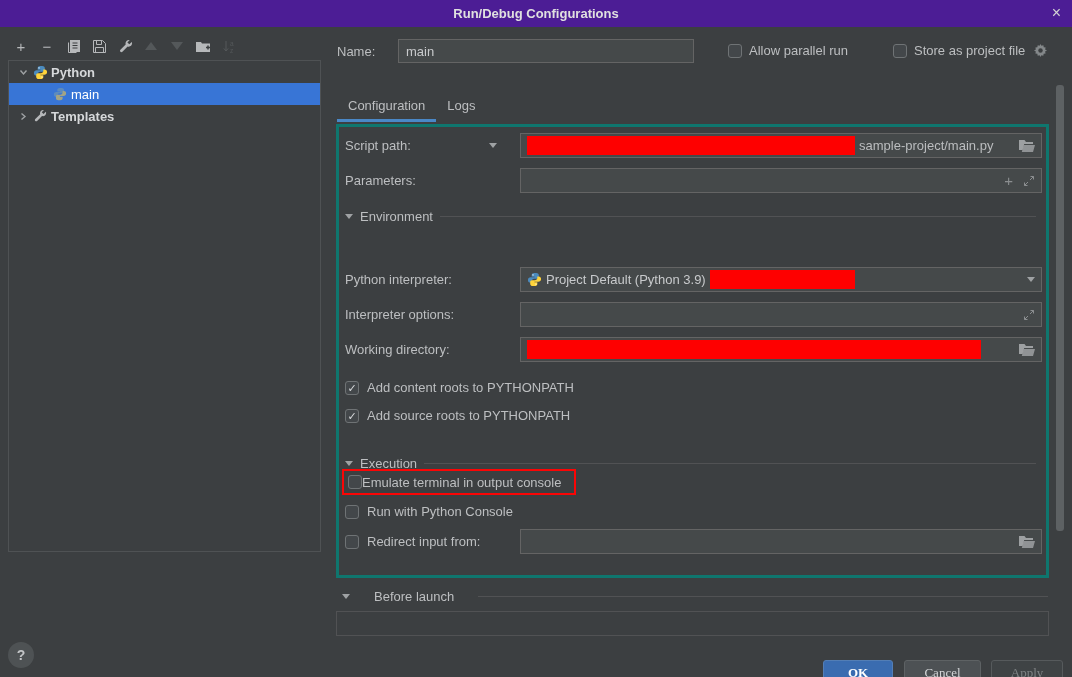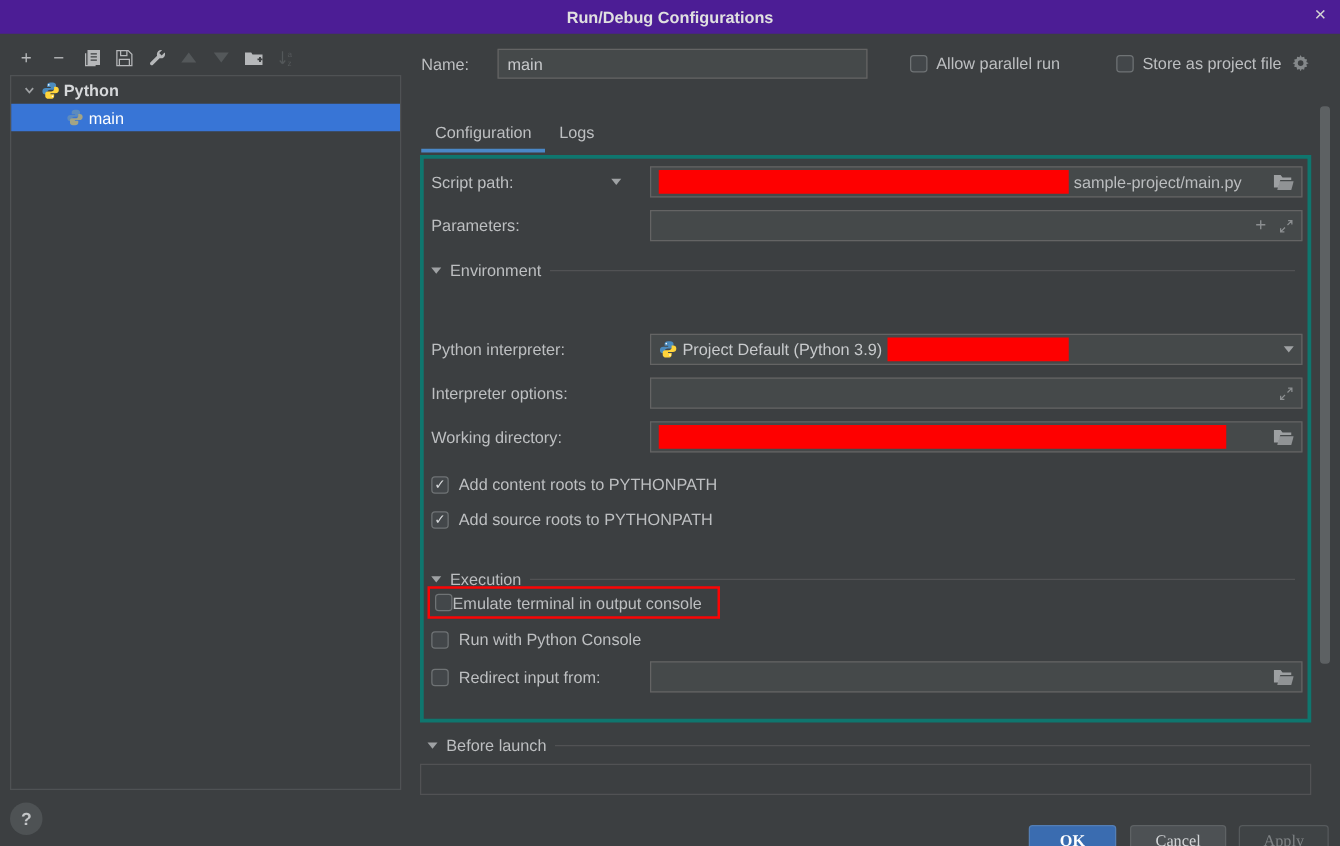--- a/index.html
+++ b/index.html
@@ -12,21 +12,21 @@
   
   .titlebar { position:absolute; left:0; top:0; width:1072px; height:27px; background:#4c1d95; }
   .titlebar .title { line-height:27px; text-align:center; font-weight:bold; color:#e0e0e0; font-size:13px; }
   .close-btn { position:absolute; right:11px; top:0; line-height:26px; color:#d4d4d4; font-size:16px; cursor:pointer; }
   
   .toolbar { position:absolute; left:8px; top:36px; display:flex; align-items:center; height:20px; }
   .tb-icon { width:26px; height:18px; display:flex; align-items:center; justify-content:center; color:#b6b8ba; font-size:15px; }
   .tb-icon.disabled { color:#54585a; }
   .tri-up { width:0;height:0;border-left:6px solid transparent;border-right:6px solid transparent;border-bottom:8px solid #54585a; }
   .tri-down { width:0;height:0;border-left:6px solid transparent;border-right:6px solid transparent;border-top:8px solid #54585a; }
-  .tree-panel { position:absolute; left:8px; top:60px; width:313px; height:572px; border:1px solid #4f5254; background:#3c3f41; }
+  .tree-panel { position:absolute; left:8px; top:60px; width:313px; height:492px; border:1px solid #4f5254; background:#3c3f41; }
   .tree-row { height:22px; display:flex; align-items:center; padding-left:6px; }
   .tree-row.selected { background:#3875d6; color:#fff; }
   .tree-row .twig { width:16px; display:flex; justify-content:center; }
   .tree-row .ticon { width:18px; display:flex; justify-content:center; margin-right:2px; }
   .tree-row .tlabel { color:#d6d8da; }
   .tree-row.bold .tlabel { font-weight:bold; }
   .tree-row.selected .tlabel { color:#ffffff; font-weight:normal; }
   .indent { width:36px; }
   
   .name-row { position:absolute; left:337px; top:39px; height:24px; display:flex; align-items:center; }
@@ -54,21 +54,21 @@
   .redact { background:#fe0000; height:19px; flex:none; }
   .combo-caret { width:0;height:0;border-left:4px solid transparent;border-right:4px solid transparent;border-top:5px solid #9fa2a4; }
   .drop-caret { position:absolute; left:150px; width:0; height:0;
     border-left:4px solid transparent; border-right:4px solid transparent; border-top:5px solid #9fa2a4; cursor:pointer; }
   .section-hdr { position:absolute; left:6px; right:10px; height:16px; display:flex; align-items:center; gap:7px; color:#bdbfc1; }
   .section-hdr .line { flex:1; height:1px; background:#515254; }
   .sec-caret { width:0;height:0;border-left:4px solid transparent;border-right:4px solid transparent;border-top:5px solid #9fa2a4; cursor:pointer; }
   .annotation { position:absolute; left:3px; top:342px; border:2px solid #fb0505; height:26px;
     display:inline-flex; align-items:center; gap:0; padding:0 13px 0 4px; }
   
-  .before-hdr { position:absolute; left:342px; top:589px; width:706px; display:flex; align-items:center; gap:7px; }
+  .before-hdr { position:absolute; left:342px; top:589px; width:706px; display:flex; align-items:center; gap:24px; }
   .before-hdr .line { flex:1; height:1px; background:#515254; }
   .before-box { position:absolute; left:336px; top:611px; width:713px; height:25px; border:1px solid #515254; }
   .scrollbar { position:absolute; left:1056px; top:85px; width:8px; height:446px; background:#5d6163; border-radius:3px; }
   
   .btn { position:absolute; top:660px; height:25px; border-radius:3px; font-size:13px;
     font-family:Liberation Serif, serif; display:flex; align-items:center; justify-content:center; cursor:pointer;text-align:right; }
   .btn-ok { left:823px; width:70px; background:#3a6cb0; border:1px solid #537eb5; color:#fff; font-weight:bold; }
   .btn-cancel { left:904px; width:77px; background:#4d5154; border:1px solid #5e6264; color:#d3d5d7; }
   .btn-apply { left:991px; width:72px; background:#3f4345; border:1px solid #565a5c; color:#7e8284; }
   .help-btn { position:absolute; left:8px; top:642px; width:26px; height:26px; border-radius:50%;
@@ -147,20 +147,33 @@
   <div class="tree-row selected">
     <span class="indent"></span>
     <span class="ticon" style="opacity:.75">
       <svg width="14" height="14" viewBox="0 0 16 16">
           <path fill="#6a93b5" d="M7.9 1C6.1 1 5 1.8 5 3.2V5h3.1v.7H3.9C2.3 5.7 1 6.6 1 8.5s1 2.8 2.6 2.8H5V9.6C5 8.2 6.2 7.2 7.6 7.2h3.1c1 0 1.9-.8 1.9-1.9V3.2C12.6 1.9 11.3 1 9.9 1H7.9z"></path>
           <path fill="#c7b46a" d="M8.1 15c1.8 0 2.9-.8 2.9-2.2V11H7.9v-.7h4.2c1.6 0 2.9-.9 2.9-2.8s-1-2.8-2.6-2.8H11v1.7c0 1.4-1.2 2.4-2.6 2.4H5.3c-1 0-1.9.8-1.9 1.9v2.1C3.4 14.1 4.7 15 6.1 15h2z"></path>
         </svg>
     </span>
     <span class="tlabel">main</span>
   </div>
+  <div class="tree-row bold">
+    <span class="twig">
+      <svg width="11" height="11" viewBox="0 0 11 11" fill="none" stroke="#9fa2a4" stroke-width="1.4">
+          <path d="M3.5 2.5 7 5.5 3.5 8.5"></path>
+        </svg>
+    </span>
+    <span class="ticon">
+      <svg width="14" height="14" viewBox="0 0 16 16">
+          <path fill="#b6b8ba" d="M15 4.6c0 2-1.6 3.6-3.6 3.6-.4 0-.8-.1-1.1-.2l-5.6 5.6c-.6.6-1.5.6-2.1 0-.6-.6-.6-1.5 0-2.1l5.6-5.6c-.1-.3-.2-.7-.2-1.1C8 2.6 9.6 1 11.6 1c.3 0 .6 0 .9.1L10 3.6l2.1 2.1 2.5-2.5c.3.4.4.9.4 1.4z"></path>
+        </svg>
+    </span>
+    <span class="tlabel">Templates</span>
+  </div>
 </div>
 
 <div class="name-row">
   <span class="name-label">Name:</span>
   <input id="name-input" class="text-input" value="main" style="">
 </div>
 <div class="hdr-check" style="left:728px;">
   <span class="cb"></span>
   <span>Allow parallel run</span>
 </div>

